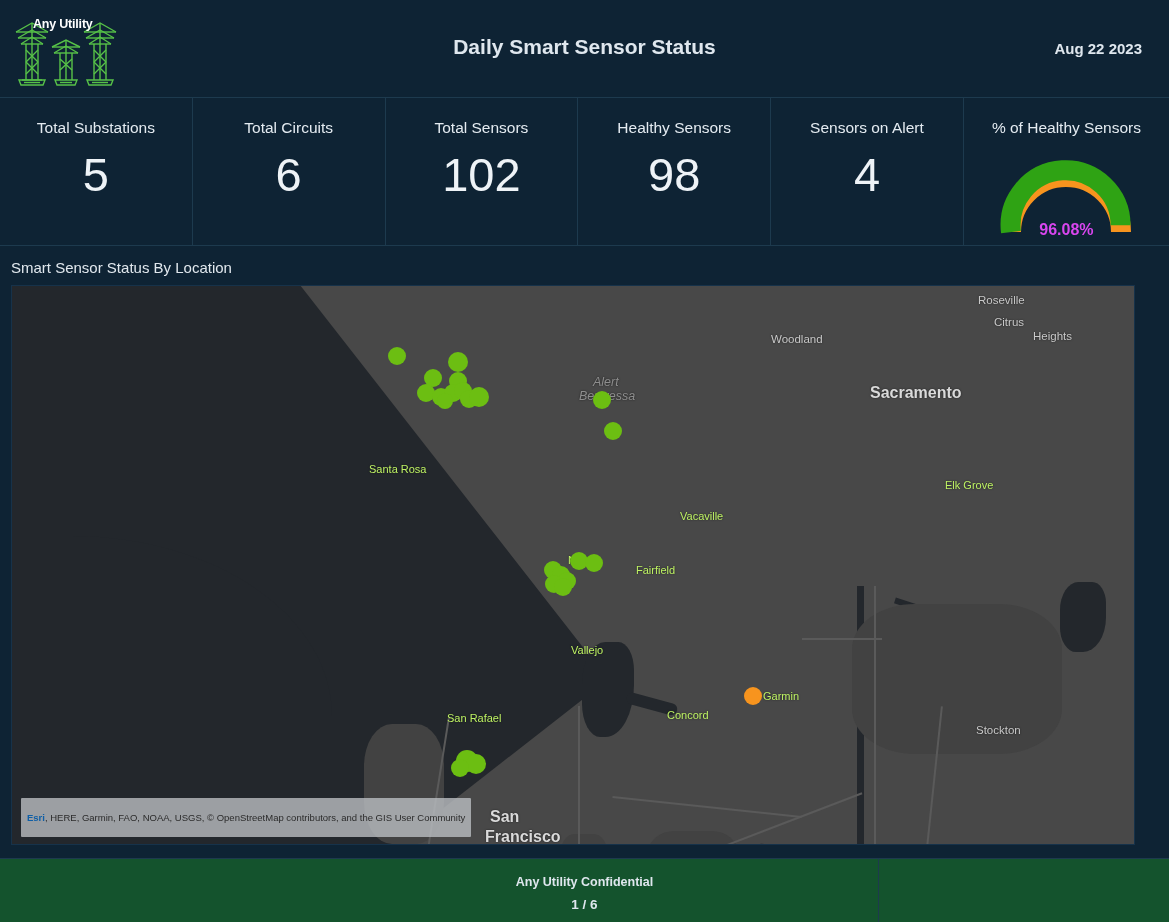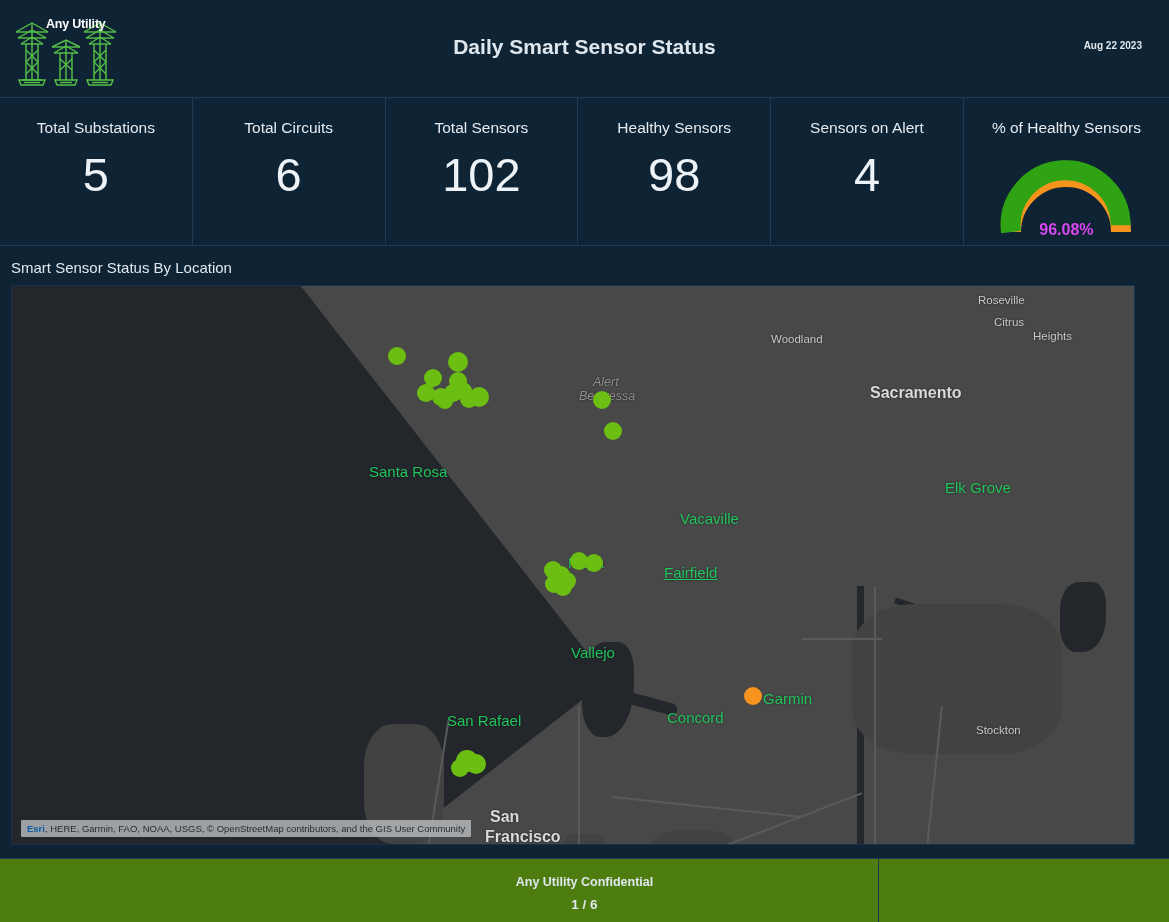--- a/index.html
+++ b/index.html
@@ -25,35 +25,34 @@
     width: 116px; height: 78px;
   }
   .logo-text {
     position: absolute;
     left: 33px; top: 17px;
     color: #ffffff;
     font-size: 12.5px;
     font-weight: bold;
     letter-spacing: -0.2px;
     white-space: nowrap;
-    margin-left: 13px;
   }
   .header-title {
     position: absolute;
     top: 35px; left: 0; right: 0;
     text-align: center;
     color: #dfe7ee;
     font-size: 21px;
     font-weight: bold;
   }
   .header-date {
     position: absolute;
     right: 27px; top: 40px;
     color: #dfe7ee;
-    font-size: 10px;
+    font-size: 15px;
     font-weight: bold;
   }
 
   
   .kpi-row {
     display: flex;
     height: 148px;
     background: #0e2334;
     border-bottom: 1px solid #1d3a4e;
   }
@@ -124,48 +123,48 @@
   .urban { position: absolute; background: #424242; }
 
   .city-label {
     position: absolute;
     color: #c9c9c9;
     font-size: 11.5px;
     white-space: nowrap;
     text-shadow: 0 0 2px rgba(0,0,0,.6);
   }
   .city-label.big   { font-size: 16px; color: #dadada; font-weight: bold; }
-  .city-label.med   { font-size: 15px; color: #22c55e; }
+  .city-label.med   { font-size: 11px; color: #bef264; }
   .city-label.lake  { font-style: italic; color: #8e8e8e; font-size: 12.5px; }
 
   .sensor {
     position: absolute;
     border-radius: 50%;
     background: #6cbe12;
   }
   .sensor.alert { background: #f7941e; }
 
   .attribution {
     position: absolute;
     left: 9px;
     bottom: 7px;
     background: rgba(186,190,194,.80);
     color: #2b2b2b;
     font-size: 9.5px;
-    padding: 3px 6px;
+    padding: 14px 6px;
     border-radius: 1px;
     white-space: nowrap;
   }
   .attribution .esri-link { color: #0f5fa6; font-weight: bold; }
 
   
   .footer {
     position: relative;
     height: 64px;
-    background: #4d7c0f;
+    background: #14532d;
     border-top: 1px solid #1d3a4e;
     text-align: center;
   }
   .footer-divider {
     position: absolute;
     left: 878px; top: 0;
     width: 1px; height: 64px;
     background: #1d3a4e;
   }
   .footer-text {
@@ -318,21 +317,21 @@
         <div class="city-label" style="left: 982px; top: 30px;">Citrus</div>
         <div class="city-label" style="left: 977px; top: 44px; margin-left: 44px;">Heights</div>
         <div class="city-label" style="left: 759px; top: 47px;">Woodland</div>
         <div class="city-label big" style="left: 858px; top: 98px;">Sacramento</div>
         <div class="city-label lake" style="left: 581px; top: 89px;">Alert</div>
         <div class="city-label lake" style="left: 567px; top: 103px;">Berryessa</div>
         <div class="city-label med" style="left: 357px; top: 177px;">Santa Rosa</div>
         <div class="city-label med" style="left: 933px; top: 193px;">Elk Grove</div>
         <div class="city-label med" style="left: 668px; top: 224px;">Vacaville</div>
         <div class="city-label med" style="left: 556px; top: 256px; margin-top: 12px;">Napa</div>
-        <div class="city-label med" style="left: 652px; top: 278px; text-decoration: underline;">Fairfield</div>
+        <div class="city-label med" style="left: 624px; top: 278px;">Fairfield</div>
         <div class="city-label med" style="left: 559px; top: 358px;">Vallejo</div>
         <div class="city-label med" style="left: 751px; top: 404px;">Garmin</div>
         <div class="city-label med" style="left: 655px; top: 423px;">Concord</div>
         <div class="city-label med" style="left: 435px; top: 426px;">San Rafael</div>
         <div class="city-label" style="left: 964px; top: 438px;">Stockton</div>
         <div class="city-label big" style="left: 478px; top: 522px;">San</div>
         <div class="city-label big" style="left: 473px; top: 542px;">Francisco</div>
       </div>
 
     <div id="sensor-markers">

